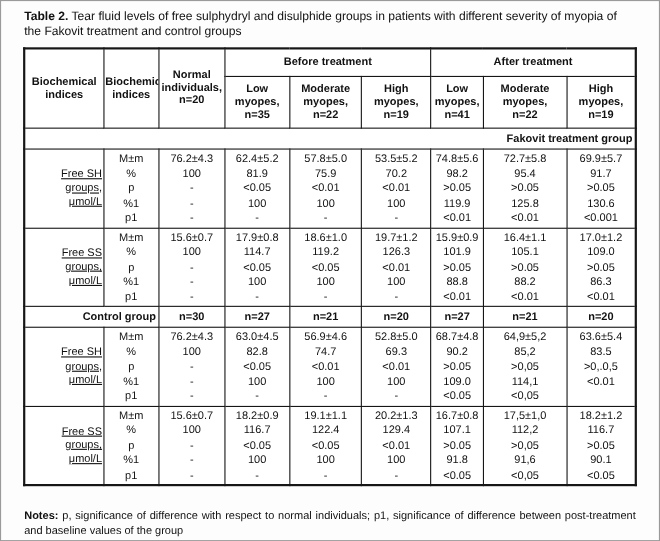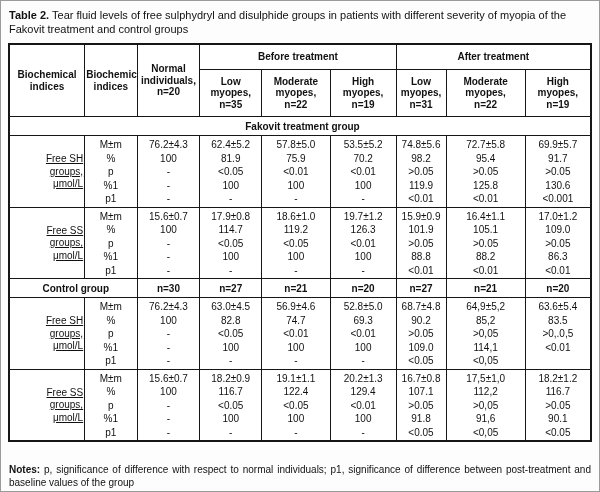--- a/index.html
+++ b/index.html
@@ -7,21 +7,21 @@
     width: 600px; height: 492px;
     background: #e8e8e8;
     font-family: "Liberation Sans", sans-serif;
     color: #111;
   }
   .page {
     box-sizing: border-box;
     width: 600px; height: 492px;
     background: #fdfdfd;
     border: 1px solid #9a9a9a;
-    padding: 5px 7px;
+    padding: 5px 20px;
     overflow: hidden;
   }
   .title {
     font-size: 11px;
     line-height: 14px;
     margin: 2px 1px 7px 1px;
     text-align: left;
   }
   .title .b { font-weight: bold; }
   table {
@@ -53,21 +53,21 @@
     padding: 2px 1px 1px 1px;
   }
   td.name {
     text-align: right;
     vertical-align: middle;
     padding-left: 6px;
     line-height: 12.5px;
     text-decoration: underline;
   }
   tr.section td {
-    text-align: center;
+    text-align: right;
     font-weight: bold;
     padding: 2px 2px 2px 7px;
     vertical-align: middle;
     line-height: 13px;
     height: 14px;
   }
   tr.section td.cnt {
     text-align: center;
     padding: 2px 1px;
   }
@@ -117,21 +117,21 @@
         <th>Low myopes,
 n=35</th>
         <th>Moderate
 myopes,
 n=22</th>
         <th>High
 myopes,
 n=19</th>
         <th>Low
 myopes,
-n=31</th>
+n=41</th>
         <th>Moderate
 myopes,
 n=22</th>
         <th>High
 myopes,
 n=19</th>
       </tr>
     </thead>
     <tbody>
       <tr class="section">

